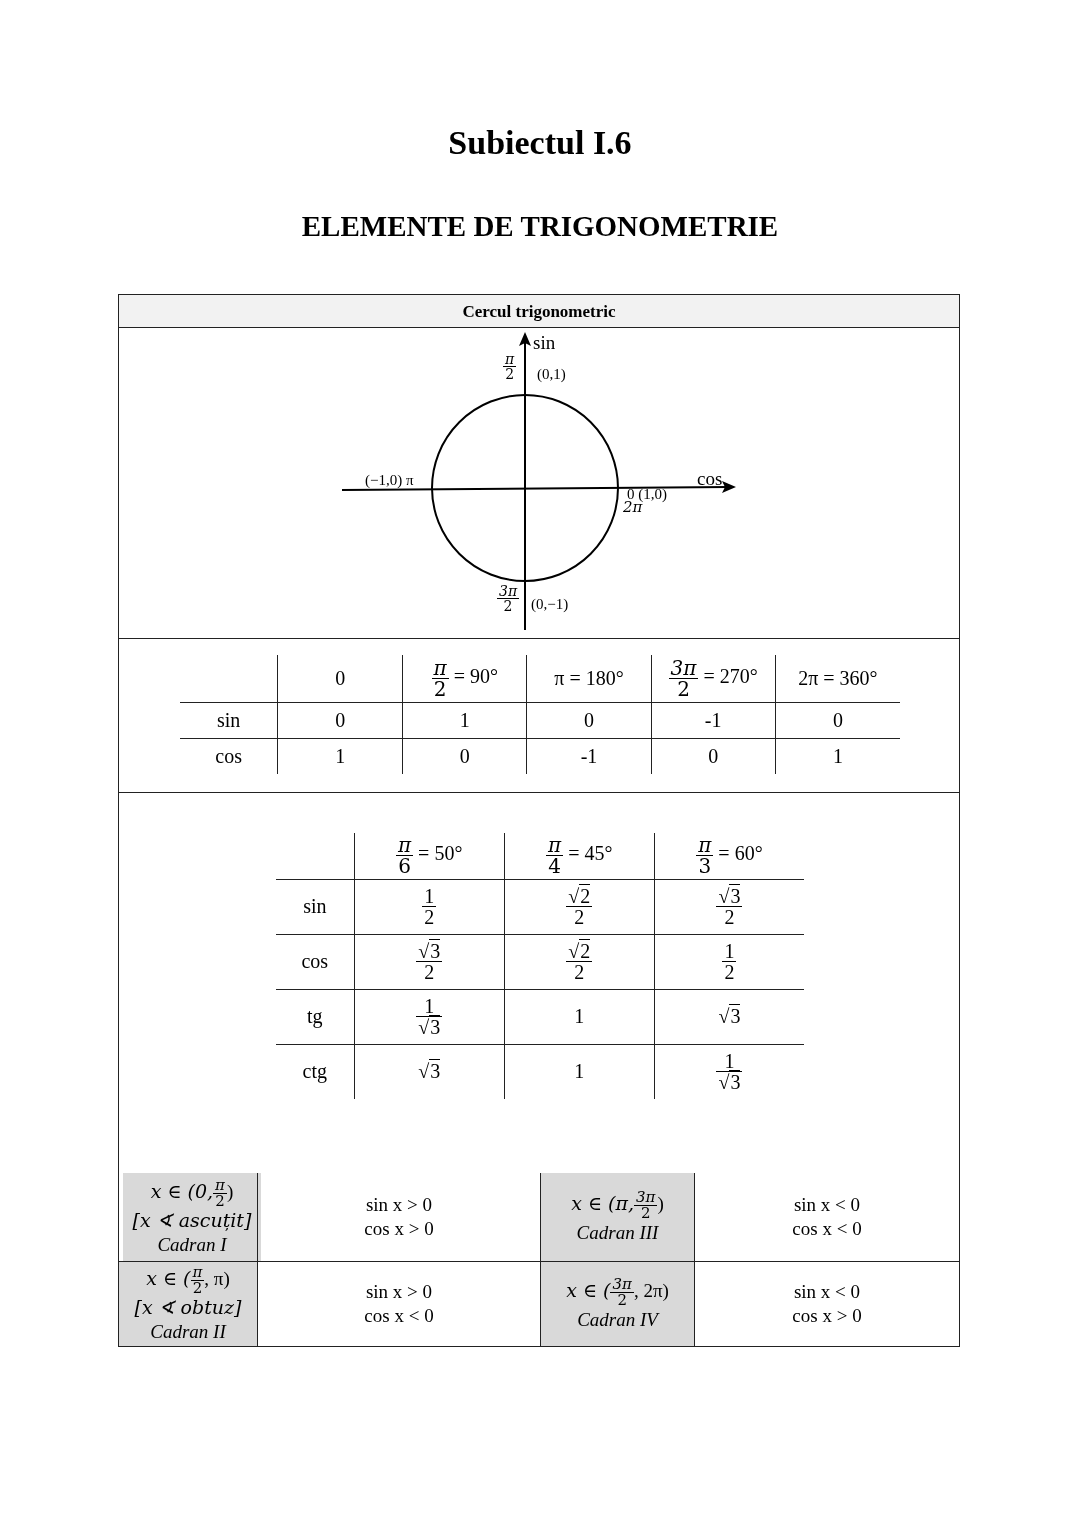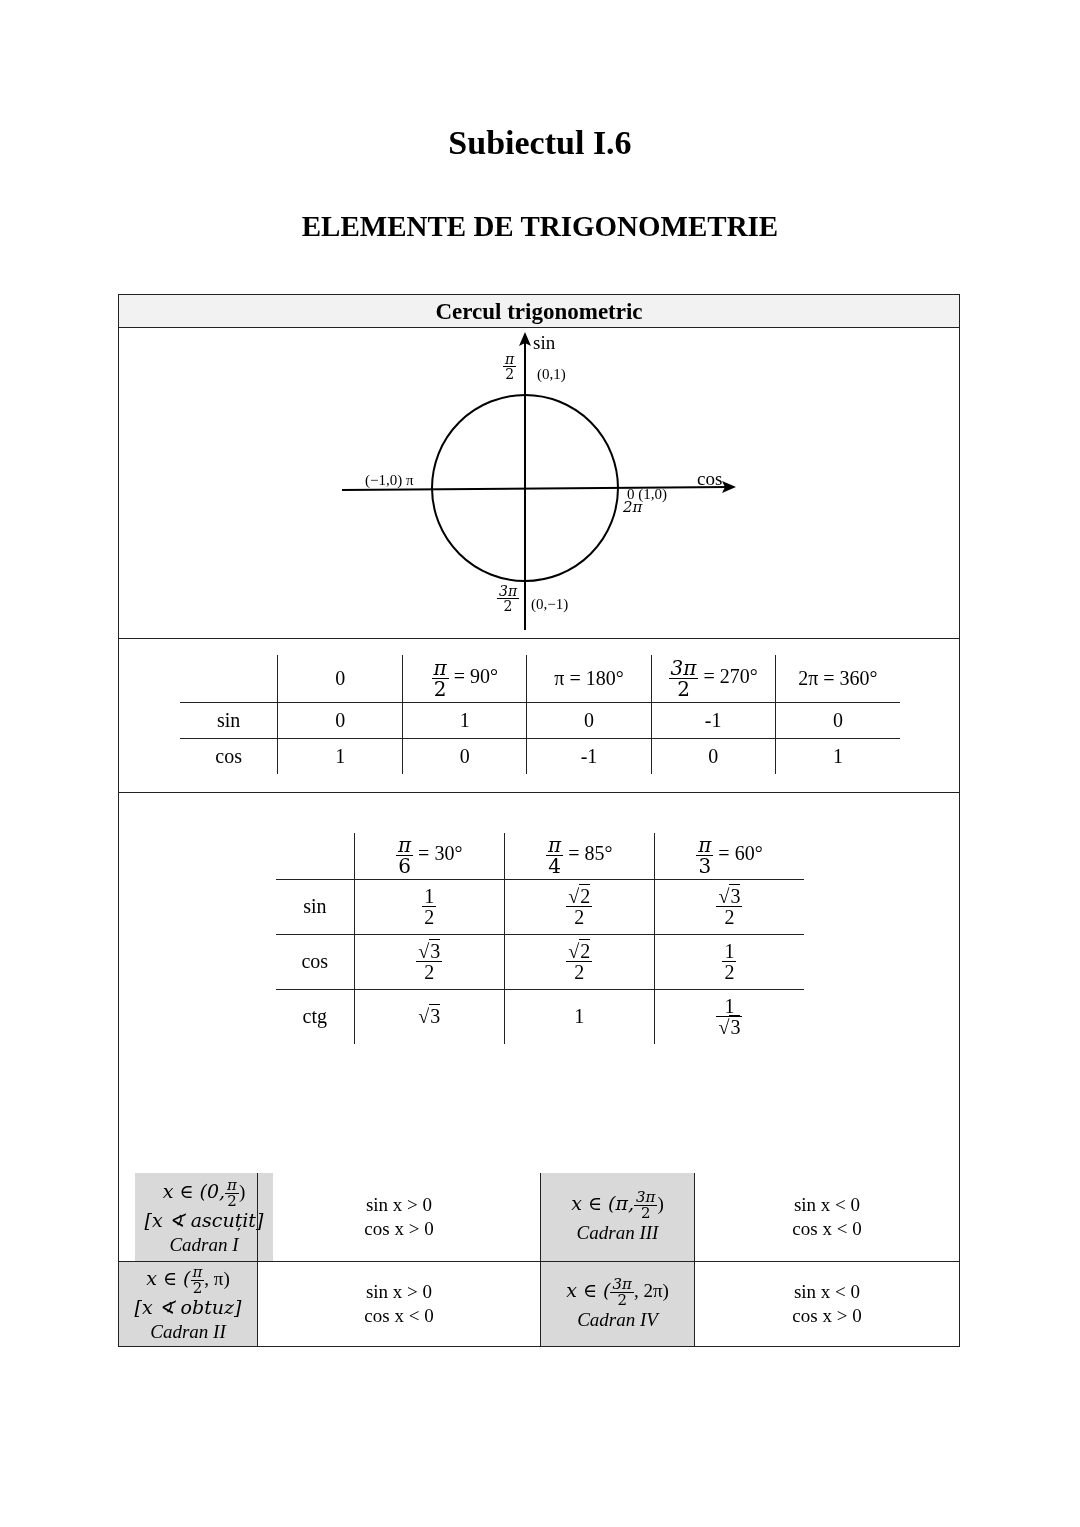--- a/index.html
+++ b/index.html
@@ -1,20 +1,20 @@
 <!DOCTYPE html>
 <html><head>
 <meta charset="utf-8">
 <style>
   html, body { margin:0; padding:0; background:#ffffff; }
   body { width:1080px; height:1527px; position:relative; font-family:"Liberation Serif","DejaVu Serif",serif; color:#000; overflow:hidden; }
   .title1 { position:absolute; top:124px; left:0; width:1080px; text-align:center; font-size:34px; font-weight:bold; }
   .title2 { position:absolute; top:210px; left:0; width:1080px; text-align:center; font-size:29px; font-weight:bold; }
   .frame { position:absolute; left:118px; top:294px; width:842px; height:1053px; border:1.5px solid #222; box-sizing:border-box; }
-  .hdr { position:absolute; left:0; width:100%; background:#f2f2f2; border-bottom:1.5px solid #222; text-align:center; font-weight:bold; font-size:23px; box-sizing:border-box; }
+  .hdr { position:absolute; left:0; width:100%; background:#f2f2f2; border-bottom:1.5px solid #222; text-align:center; font-weight:bold; font-size:17px; box-sizing:border-box; }
   .hline { position:absolute; left:0; width:100%; border-top:1.5px solid #222; }
   .abs { position:absolute; }
   .m { font-family:"DejaVu Serif",serif; font-style:italic; }
   .frac { display:inline-flex; flex-direction:column; align-items:center; vertical-align:middle; line-height:1; }
   .frac .num { padding:0 2px; }
   .frac .bar { border-top:1.5px solid #000; width:100%; }
   .frac .den { padding:0 2px; }
   .sqrt { display:inline-block; }
   .sqrt .rad { border-top:1.3px solid #000; padding-left:1px; }
   table.t1, table.t2 { position:absolute; border-collapse:collapse; font-size:20px; }
@@ -115,29 +115,29 @@
   <table class="t2" style="left:157px;top:538px;width:528px;">
     <tbody>
         <tr class="hb" style="height:46px;">
       <td style="width:78px;"></td>
       <td class="vl" style="width:150px;">
         <span class="frac m">
               <span class="num">π</span>
               <span class="bar"></span>
               <span class="den" style="font-style:normal;">6</span>
             </span>
-        <span>= 30°</span>
+        <span>= 50°</span>
       </td>
       <td class="vl" style="width:150px;">
         <span class="frac m">
               <span class="num">π</span>
               <span class="bar"></span>
               <span class="den" style="font-style:normal;">4</span>
             </span>
-        <span>= 85°</span>
+        <span>= 45°</span>
       </td>
       <td class="vl" style="width:150px;">
         <span class="frac m">
               <span class="num">π</span>
               <span class="bar"></span>
               <span class="den" style="font-style:normal;">3</span>
             </span>
         <span>= 60°</span>
       </td>
     </tr>
@@ -169,36 +169,46 @@
       <td class="vl"><span class="frac">
               <span class="num">√<span class="sqrt"><span class="rad">2</span></span></span>
               <span class="bar"></span>
               <span class="den">2</span>
             </span></td>
       <td class="vl"><span class="frac">
               <span class="num">1</span>
               <span class="bar"></span>
               <span class="den">2</span>
             </span></td>
+    </tr>
+    <tr class="hb" style="height:55px;">
+      <td>tg</td>
+      <td class="vl"><span class="frac">
+              <span class="num">1</span>
+              <span class="bar"></span>
+              <span class="den">√<span class="sqrt"><span class="rad">3</span></span></span>
+            </span></td>
+      <td class="vl">1</td>
+      <td class="vl">√<span class="sqrt"><span class="rad">3</span></span></td>
     </tr>
     <tr style="height:55px;margin-top:12px;">
       <td>ctg</td>
       <td class="vl">√<span class="sqrt"><span class="rad">3</span></span></td>
       <td class="vl">1</td>
       <td class="vl"><span class="frac">
               <span class="num">1</span>
               <span class="bar"></span>
               <span class="den">√<span class="sqrt"><span class="rad">3</span></span></span>
             </span></td>
     </tr>
   </tbody>
     </table>
 
 
-  <div class="sgn gray" style="left:16px;top:878px;width:138px;height:88px;">
+  <div class="sgn gray" style="left:4px;top:878px;width:138px;height:88px;">
     <div><span class="m">x ∈ (0,</span><span class="frac m" style="font-size:15px;">
           <span class="num">π</span>
           <span class="bar"></span>
           <span class="den" style="font-style:normal;">2</span>
         </span><span>)</span></div>
     <div class="m">[x ∢ ascuțit]</div>
     <div class="cad">Cadran I</div>
   </div>
   <div class="sgn bl" style="left:138px;top:878px;width:283px;height:88px;">
     <div>sin x &gt; 0</div>

